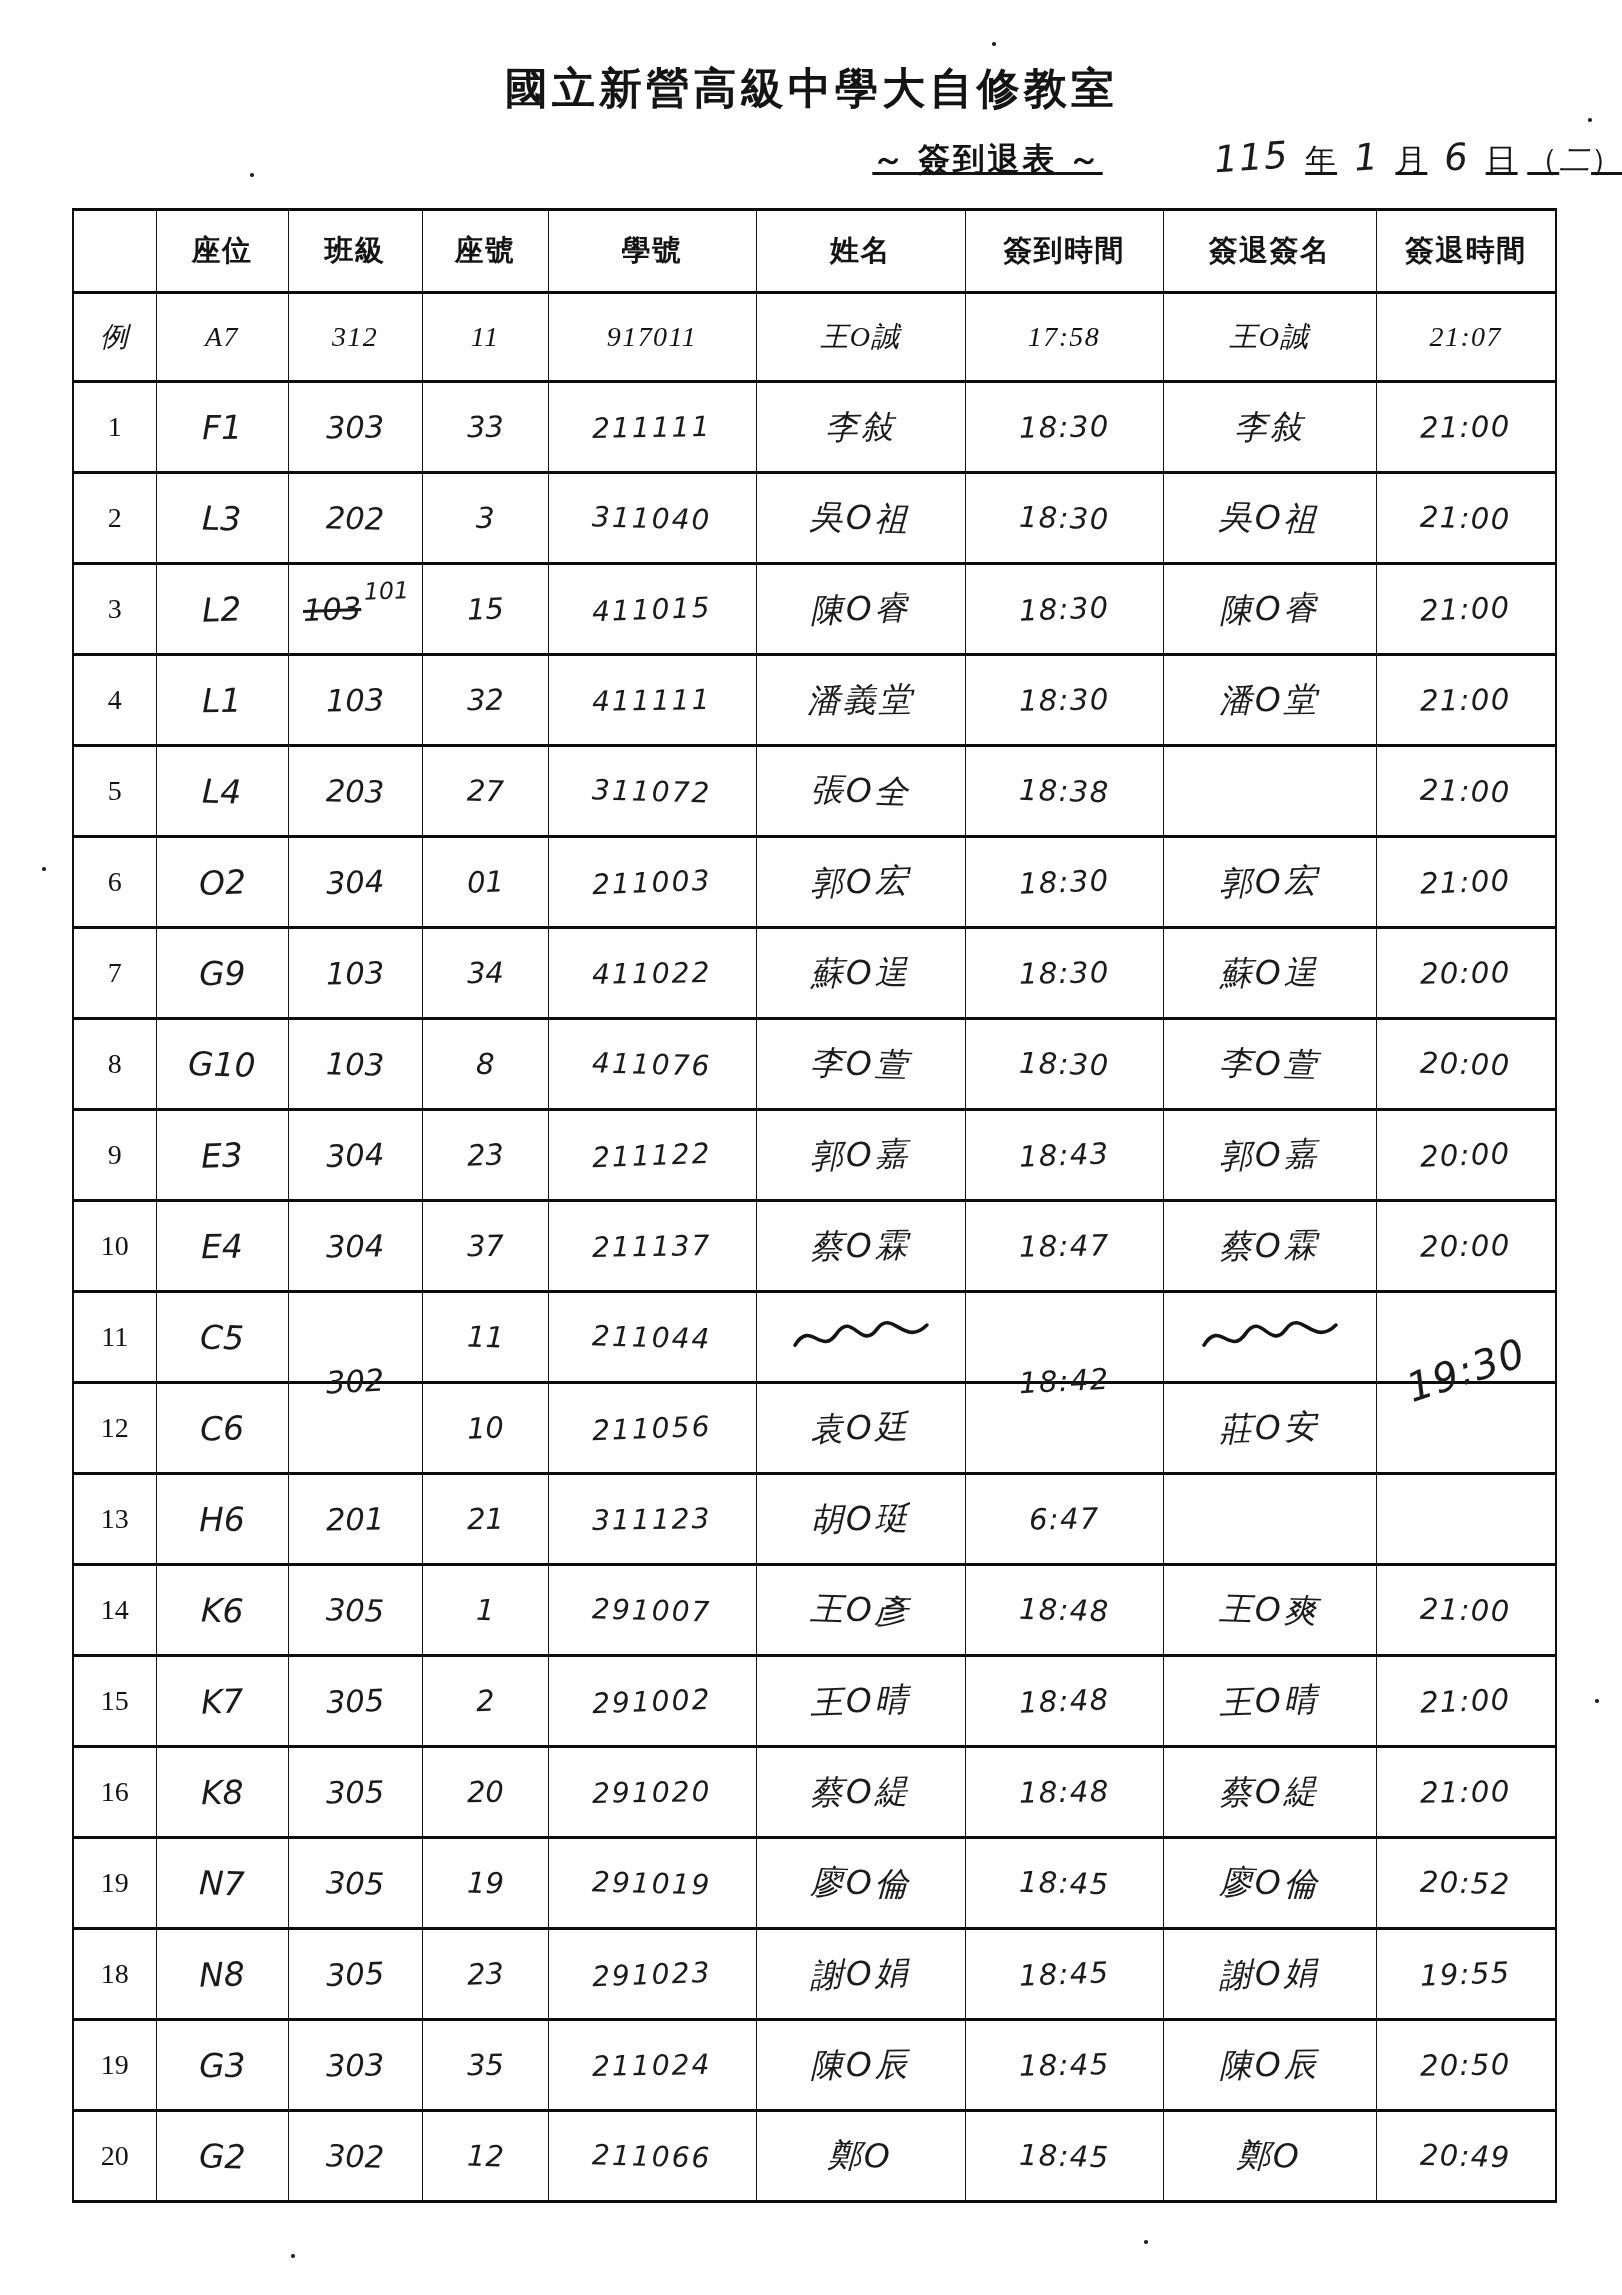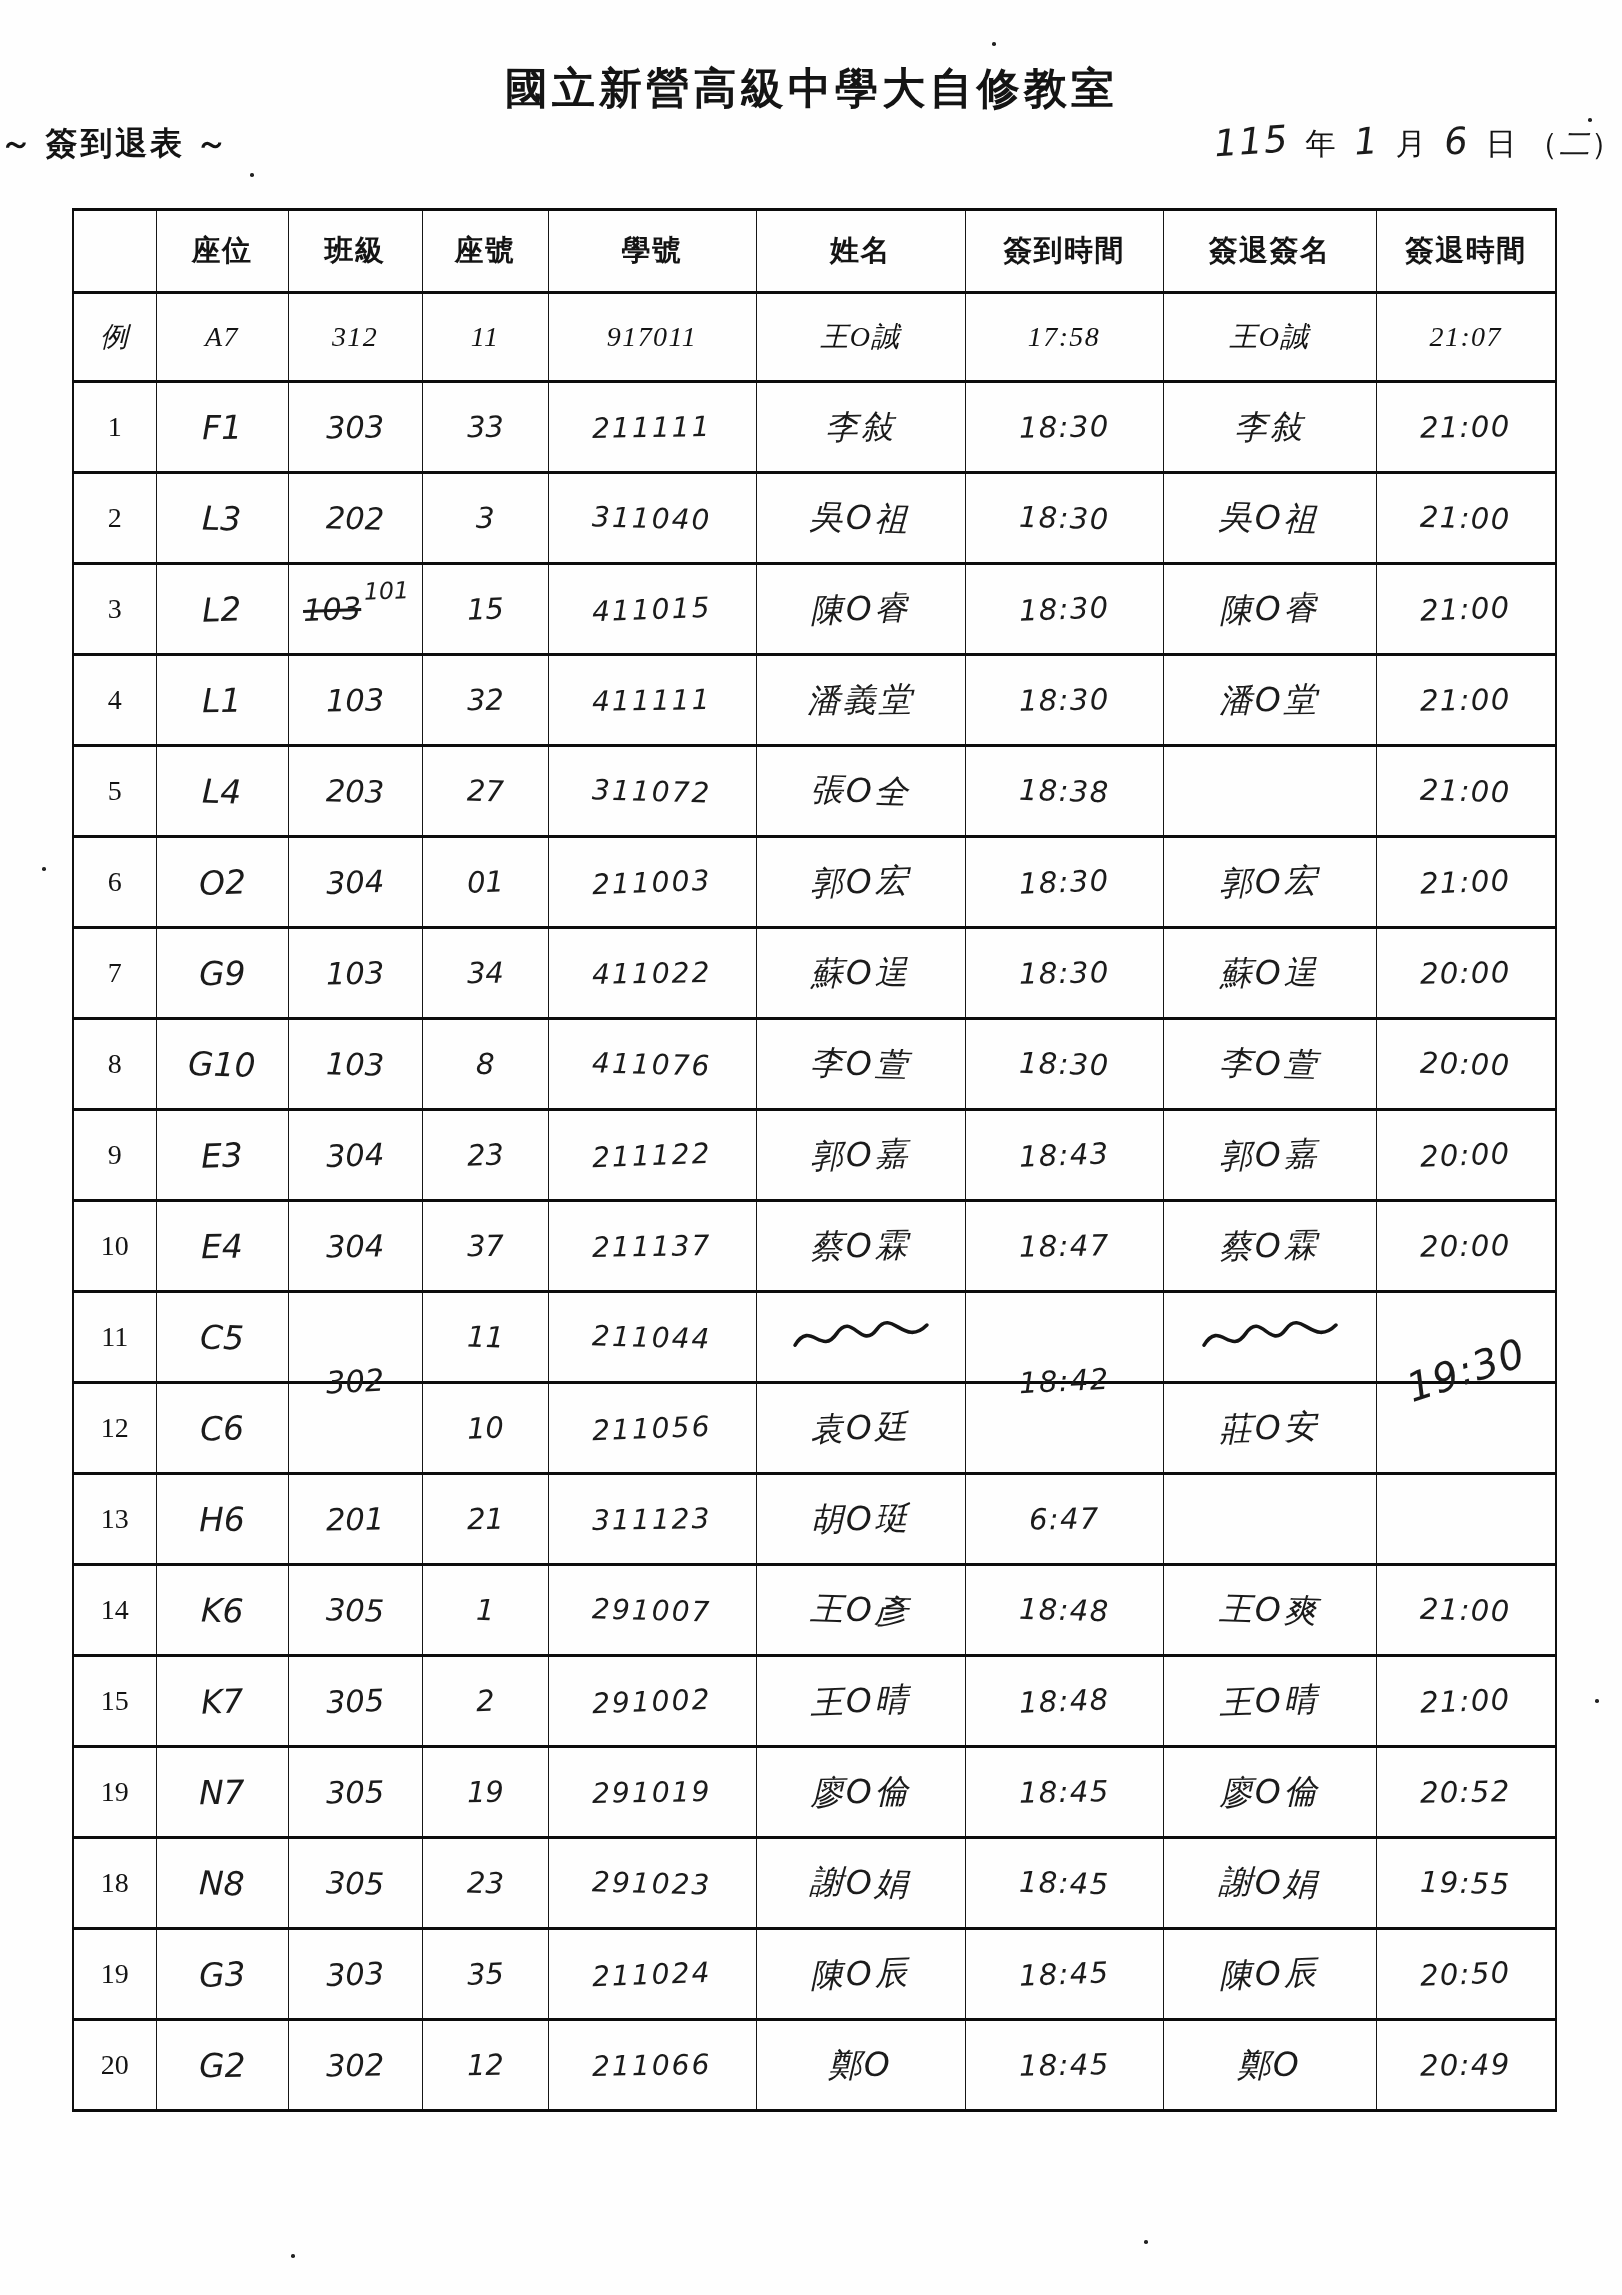--- a/index.html
+++ b/index.html
@@ -7,22 +7,22 @@
     width:1623px;height:2295px;position:relative;
     background:#fefefe;color:#141414;
     font-family:"Liberation Serif", serif;
     overflow:hidden;
   }
   .title{
     position:absolute;top:60px;left:0;width:100%;
     text-align:center;font-size:43px;font-weight:bold;letter-spacing:4.2px;
   }
   .subline{
-    position:absolute;top:120px;left:0;width:100%;
-    display:flex;justify-content:space-between;align-items:baseline;gap:104px;
+    position:absolute;top:136px;left:0;width:100%;
+    display:flex;justify-content:flex-end;align-items:baseline;gap:104px;text-decoration:underline;
   }
   .subtitle{font-size:32px;font-weight:bold;letter-spacing:2.8px;}
   .dateline{font-size:30.5px;letter-spacing:1.4px;}
   .dateline .unit{margin:0 9.7px;}
   .hw{
     font-family:"DejaVu Sans", sans-serif;
     font-style:italic;display:inline-block;color:#1b1b1b;
   }
   .hw-date{font-size:37px;margin:0 7px;transform:rotate(-4deg);}
   
@@ -272,20 +272,31 @@
         <td><span class="hw hw-seat">K7</span></td>
         <td><span class="hw hw-class">305</span></td>
         <td><span class="hw hw-no">2</span></td>
         <td><span class="hw hw-id">291002</span></td>
         <td><span class="hw hw-name">王O晴</span></td>
         <td><span class="hw hw-time">18:48</span></td>
         <td><span class="hw hw-sign">王O晴</span></td>
         <td><span class="hw hw-time">21:00</span></td>
       </tr>
       <tr>
+        <td><span class="num-cell">16</span></td>
+        <td><span class="hw hw-seat">K8</span></td>
+        <td><span class="hw hw-class">305</span></td>
+        <td><span class="hw hw-no">20</span></td>
+        <td><span class="hw hw-id">291020</span></td>
+        <td><span class="hw hw-name">蔡O緹</span></td>
+        <td><span class="hw hw-time">18:48</span></td>
+        <td><span class="hw hw-sign">蔡O緹</span></td>
+        <td><span class="hw hw-time">21:00</span></td>
+      </tr>
+      <tr>
         <td><span class="num-cell">19</span></td>
         <td><span class="hw hw-seat">N7</span></td>
         <td><span class="hw hw-class">305</span></td>
         <td><span class="hw hw-no">19</span></td>
         <td><span class="hw hw-id">291019</span></td>
         <td><span class="hw hw-name">廖O倫</span></td>
         <td><span class="hw hw-time">18:45</span></td>
         <td><span class="hw hw-sign">廖O倫</span></td>
         <td><span class="hw hw-time">20:52</span></td>
       </tr>

